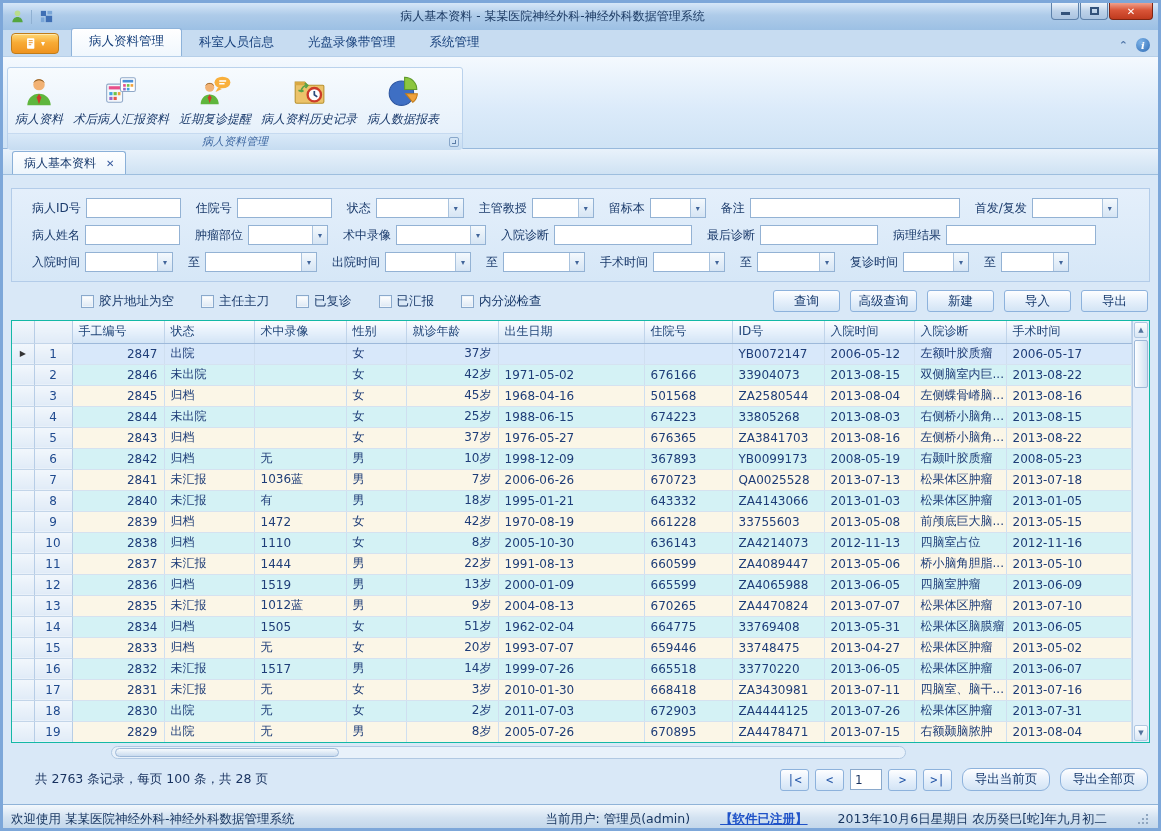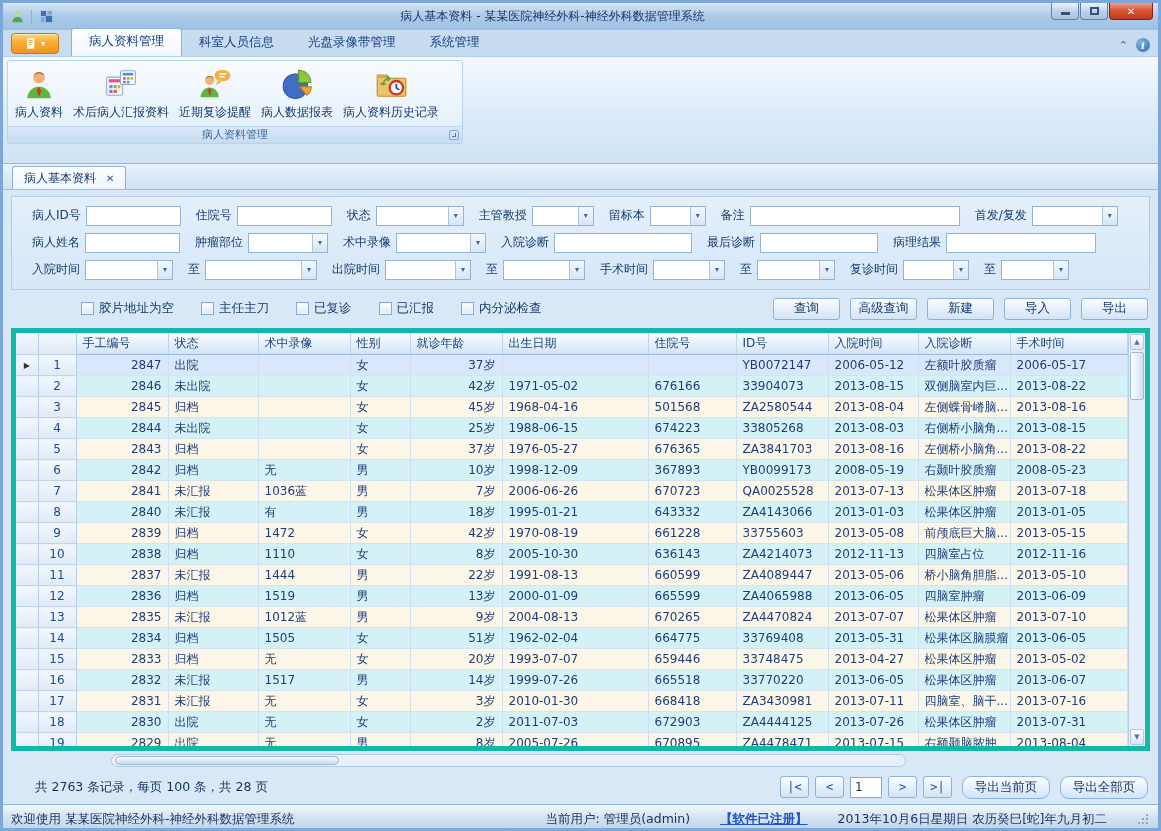--- a/index.html
+++ b/index.html
@@ -21,21 +21,21 @@
   .appbtn{width:48px;height:21px;margin:0 12px 2px 0;border:1px solid #c07c1a;border-radius:4px;background:linear-gradient(#ffd874,#f8ab36 45%,#ef9420);display:flex;align-items:center;justify-content:center;gap:3px;box-shadow:inset 0 1px 0 #ffe9ae;}
   .appbtn svg{width:13px;height:13px;}
   .appbtn .dn{color:#fff;font-size:8px;}
   #rtabs{display:flex;align-items:flex-end;}
   .rtab{padding:4px 17px 5px;font-size:12.5px;color:#17407c;white-space:nowrap;}
   .rtab.active{background:linear-gradient(#ffffff,#f0f7fd);border:1px solid #8eb3da;border-bottom:none;border-radius:3px 3px 0 0;padding-bottom:6px;}
   .rtr-right{margin-left:auto;display:flex;align-items:center;gap:8px;padding-bottom:4px;}
   .chev{color:#4f76a8;font-size:11px;font-weight:bold;}
   .infoi{width:14px;height:14px;border-radius:50%;background:radial-gradient(circle at 35% 30%,#7db3e8,#2f6cb5);color:#fff;font-size:10px;font-style:italic;font-weight:bold;display:flex;align-items:center;justify-content:center;font-family:"DejaVu Serif",serif;}
   
-  .ribbon{height:107px;flex:none;background:linear-gradient(#f4f9fe,#dcebfa 55%,#cfe3f5);border-bottom:1px solid #98b9dc;padding:3px 4px;}
+  .ribbon{height:92px;flex:none;background:linear-gradient(#f4f9fe,#dcebfa 55%,#cfe3f5);border-bottom:1px solid #98b9dc;padding:10px 4px;font-style:italic;}
   .rgroup{width:456px;height:84px;border:1px solid #bad2ec;border-radius:3px;display:flex;flex-direction:column;background:linear-gradient(#f7fbfe,#e2eefa);}
   #rbtns{flex:1;display:flex;align-items:center;padding:1px 2px;}
   .rbtn{display:flex;flex-direction:column;align-items:center;justify-content:center;padding:2px 5px;border-radius:3px;}
   .ricon svg{width:34px;height:34px;display:block;}
   .rlabel{font-size:12px;color:#1a3a6b;margin-top:3px;white-space:nowrap;}
   .glabel{height:17px;flex:none;position:relative;text-align:center;font-size:11px;color:#3c66a0;background:linear-gradient(#d9e9f8,#c6dcf1);border-top:1px solid #c6daf0;border-radius:0 0 3px 3px;line-height:16px;}
   .expander{position:absolute;right:3px;bottom:3px;width:10px;height:10px;border:1px solid #88a7ca;border-radius:2px;}
   .expander::after{content:"";position:absolute;right:2px;bottom:2px;width:3px;height:3px;border-right:1px solid #5a7ca6;border-bottom:1px solid #5a7ca6;}
   
   .dstrip{height:26px;flex:none;background:linear-gradient(#e9f2fb,#cfe2f3);border-bottom:1px solid #9dbede;padding:3px 9px 0;display:flex;align-items:flex-end;}
@@ -50,21 +50,21 @@
   .fcombo{height:20px;border:1px solid #93b2d4;background:#fff;margin-right:15px;flex:none;display:flex;align-items:stretch;}
   .fcombo .carrow{width:15px;margin-left:auto;background:linear-gradient(#f4f9fd,#d6e5f4);border-left:1px solid #aac3de;color:#41659a;font-size:8px;display:flex;align-items:center;justify-content:center;}
   
   .toolrow{flex:none;display:flex;align-items:center;margin:8px 2px 8px 0;}
   #cbs{display:flex;gap:27px;margin-left:70px;}
   .cb{display:flex;align-items:center;gap:5px;font-size:12.5px;color:#1a3a6b;white-space:nowrap;}
   .cbbox{width:13px;height:13px;border:1px solid #8aa9cc;background:linear-gradient(#ffffff,#dde8f4);box-shadow:inset 0 0 0 1px #eef4fa;}
   #acts{margin-left:auto;display:flex;gap:10px;}
   .abtn{width:67px;height:22px;border:1px solid #8db2dc;border-radius:3px;background:linear-gradient(#fefeff,#e6f0fb 50%,#d3e4f5);font:12.5px "DejaVu Sans",sans-serif;color:#173a6d;display:flex;align-items:center;justify-content:center;padding:0;}
   
-  .gridwrap{flex:none;height:423px;border:5px solid #14b8a6;background:#fff;display:flex;overflow:hidden;}
+  .gridwrap{flex:none;height:423px;border:1px solid #14b8a6;background:#fff;display:flex;overflow:hidden;}
   .gtwrap{flex:1;min-width:0;overflow:hidden;}
   table{border-collapse:collapse;table-layout:fixed;width:100%;font-size:12px;color:#1e3d78;}
   th{height:22px;background:linear-gradient(#fbfdff,#e4effb 55%,#d3e4f5);border-right:1px solid #c0d4ea;border-bottom:1px solid #9db9da;font-weight:normal;text-align:left;padding:0 6px;color:#1e4377;white-space:nowrap;overflow:hidden;}
   td{height:21px;border-right:1px solid #cfdff0;border-bottom:1px solid #d5e2f0;padding:0 6px;white-space:nowrap;overflow:hidden;}
   td.r{text-align:right;}
   tr.cyan td{background:#d4f2f5;}
   tr.cream td{background:#fbf6e7;}
   tr.sel td{background:#d8e8fa;}
   td.ind,td.num,th.ind,th.num{background:linear-gradient(#f2f7fc,#e0ebf7)!important;border-right:1px solid #b7cde6;border-bottom:1px solid #c3d5e9;color:#1f4a8f;}
   td.ind{padding:0;text-align:center;font-size:8px;color:#333;}
@@ -189,38 +189,38 @@
                 <path d="M6.8 11.2a4.6 4.6 0 0 1 8.4 0c-1.5-1.5-2.8-2.1-4.2-2.1s-2.7.6-4.2 2.1z" fill="#8a5a20"></path>
                 <path d="M2.5 28.5c0-5.5 3.8-9.3 8.5-9.3s8.5 3.8 8.5 9.3z" fill="#5fb63d"></path>
                 <path d="M11 19.2l1.8 2.8-1.8 5.5-1.8-5.5z" fill="#cf3a2a"></path>
               </svg>
             </div>
             <span class="rlabel">近期复诊提醒</span>
           </div>
           <div class="rbtn">
             <div class="ricon">
               <svg viewBox="0 0 32 32">
-                <circle cx="14.5" cy="18" r="11.5" fill="#3e6fc4" stroke="#2c55a0"></circle>
-                <path d="M17.5 14.5V3a11.5 11.5 0 0 1 11.5 11.5z" fill="#8cc63f" stroke="#5e9a2a"></path>
-                <path d="M18.5 18.5h11a11 11 0 0 1-4.3 8.2z" fill="#f0a23c" stroke="#c07c1a"></path>
-              </svg>
-            </div>
-            <span class="rlabel">病人数据报表</span>
-          </div>
-          <div class="rbtn">
-            <div class="ricon">
-              <svg viewBox="0 0 32 32">
                 <path d="M3 7.5h9l2.5 3H29a1 1 0 0 1 1 1v14.5a1.5 1.5 0 0 1-1.5 1.5h-24A1.5 1.5 0 0 1 3 26z" fill="#ecc36a" stroke="#b8912f"></path>
                 <path d="M3 7.5h9l2.5 3H3z" fill="#d9a943"></path>
                 <path d="M8.5 16.5c.5-3.5 3-5.8 6-5.8m-2.5-2 2.7 2-2 2.5M8.5 16.5l-2.4-1.2m2.4 1.2 2.4-.8" stroke="#58a348" stroke-width="1.7" fill="none"></path>
                 <circle cx="21" cy="19.5" r="6.3" fill="#fdfdfd" stroke="#cc3b2a" stroke-width="2.2"></circle>
                 <path d="M21 16v3.5l2.8 2" stroke="#2a4a7a" stroke-width="1.6" fill="none"></path>
               </svg>
             </div>
             <span class="rlabel">病人资料历史记录</span>
+          </div>
+          <div class="rbtn">
+            <div class="ricon">
+              <svg viewBox="0 0 32 32">
+                <circle cx="14.5" cy="18" r="11.5" fill="#3e6fc4" stroke="#2c55a0"></circle>
+                <path d="M17.5 14.5V3a11.5 11.5 0 0 1 11.5 11.5z" fill="#8cc63f" stroke="#5e9a2a"></path>
+                <path d="M18.5 18.5h11a11 11 0 0 1-4.3 8.2z" fill="#f0a23c" stroke="#c07c1a"></path>
+              </svg>
+            </div>
+            <span class="rlabel">病人数据报表</span>
           </div>
         </div>
       <div class="glabel">
         <span>病人资料管理</span>
         <span class="expander"></span>
       </div>
     </div>
   </div>
 
   <div class="dstrip">

